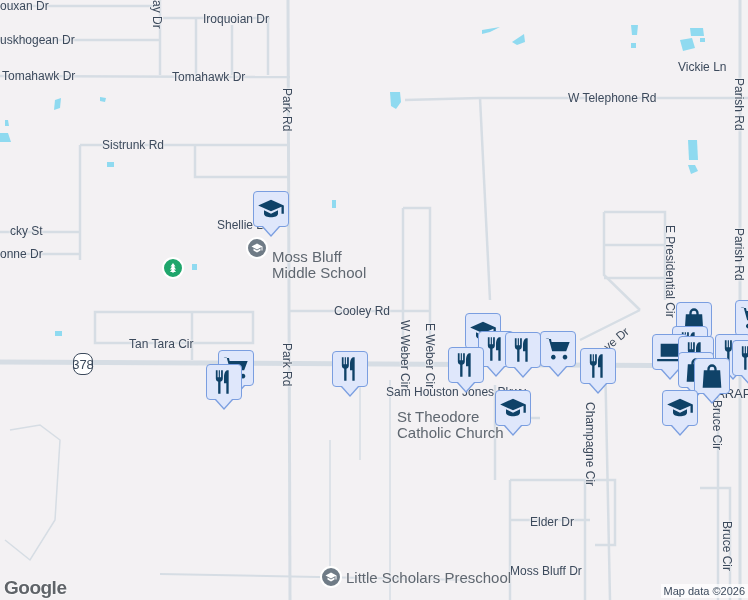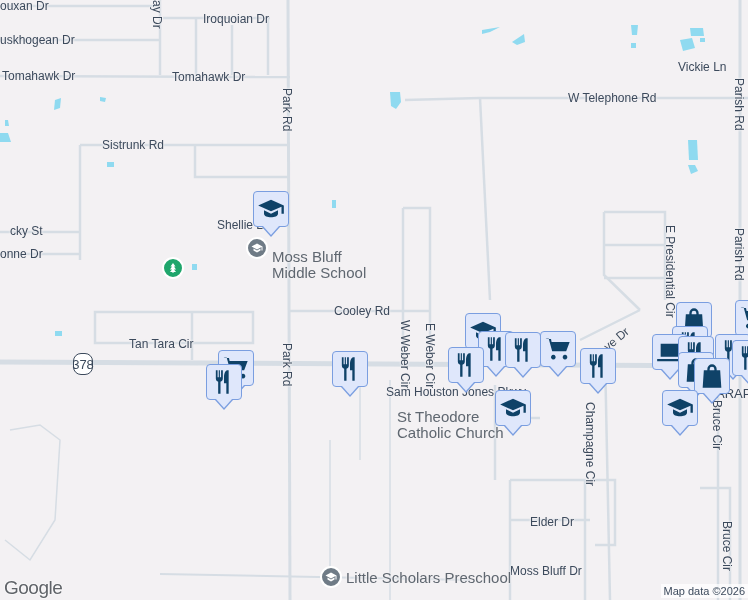--- a/index.html
+++ b/index.html
@@ -7,21 +7,21 @@
   #map{position:absolute;left:0;top:0;width:748px;height:600px;}
   .lbl{position:absolute;font-size:12px;color:#3c4a5c;white-space:nowrap;text-shadow:0 0 2px #f3f1f3,0 0 2px #f3f1f3,0 0 3px #f3f1f3;line-height:1;}
   .vlbl{writing-mode:vertical-rl;}
   .poi-lbl{font-size:15px;color:#5f6770;line-height:1.05;}
   .pin{position:absolute;width:36px;height:36px;background:#dfe7fb;border:1px solid #7a9ee0;border-radius:4px;box-sizing:border-box;display:flex;align-items:center;justify-content:center;}
   .pin::after{content:"";position:absolute;left:50%;bottom:-9px;margin-left:-8px;border-left:8px solid transparent;border-right:8px solid transparent;border-top:9px solid #dfe7fb;}
   .pin::before{content:"";position:absolute;left:50%;bottom:-11px;margin-left:-9px;border-left:9px solid transparent;border-right:9px solid transparent;border-top:10px solid #7a9ee0;}
   .pin svg{width:28px;height:28px;}
   .circ{position:absolute;width:22px;height:22px;border-radius:50%;border:2px solid #fff;box-sizing:border-box;display:flex;align-items:center;justify-content:center;}
   .hwy{position:absolute;left:73px;top:353px;width:20px;height:22px;border:1.5px solid #3c4a5c;border-radius:8px;background:#fff;font-size:13px;color:#3c4a5c;display:flex;align-items:center;justify-content:center;box-sizing:border-box;}
-  .google{position:absolute;left:4px;top:577px;font-size:19px;font-weight:normal;color:#5f6368;letter-spacing:-0.5px;text-shadow:0 0 2px #fff,0 0 2px #fff;}
+  .google{position:absolute;left:4px;top:577px;font-size:19px;font-weight:bold;color:#5f6368;letter-spacing:-0.5px;text-shadow:0 0 2px #fff,0 0 2px #fff;}
   .attr{position:absolute;right:0;top:584px;font-size:11px;color:#3c4a5c;background:rgba(255,255,255,0.7);padding:1px 3px;}
 </style>
 </head>
 <body>
 
 <svg id="map" viewBox="0 0 748 600" xmlns="http://www.w3.org/2000/svg">
   <rect x="0" y="0" width="748" height="600" fill="#f3f1f3"></rect>
 
   <g fill="#8fdaf0">
     <path d="M55 100 l6 -2 l-1 10 l-6 2z"></path>

